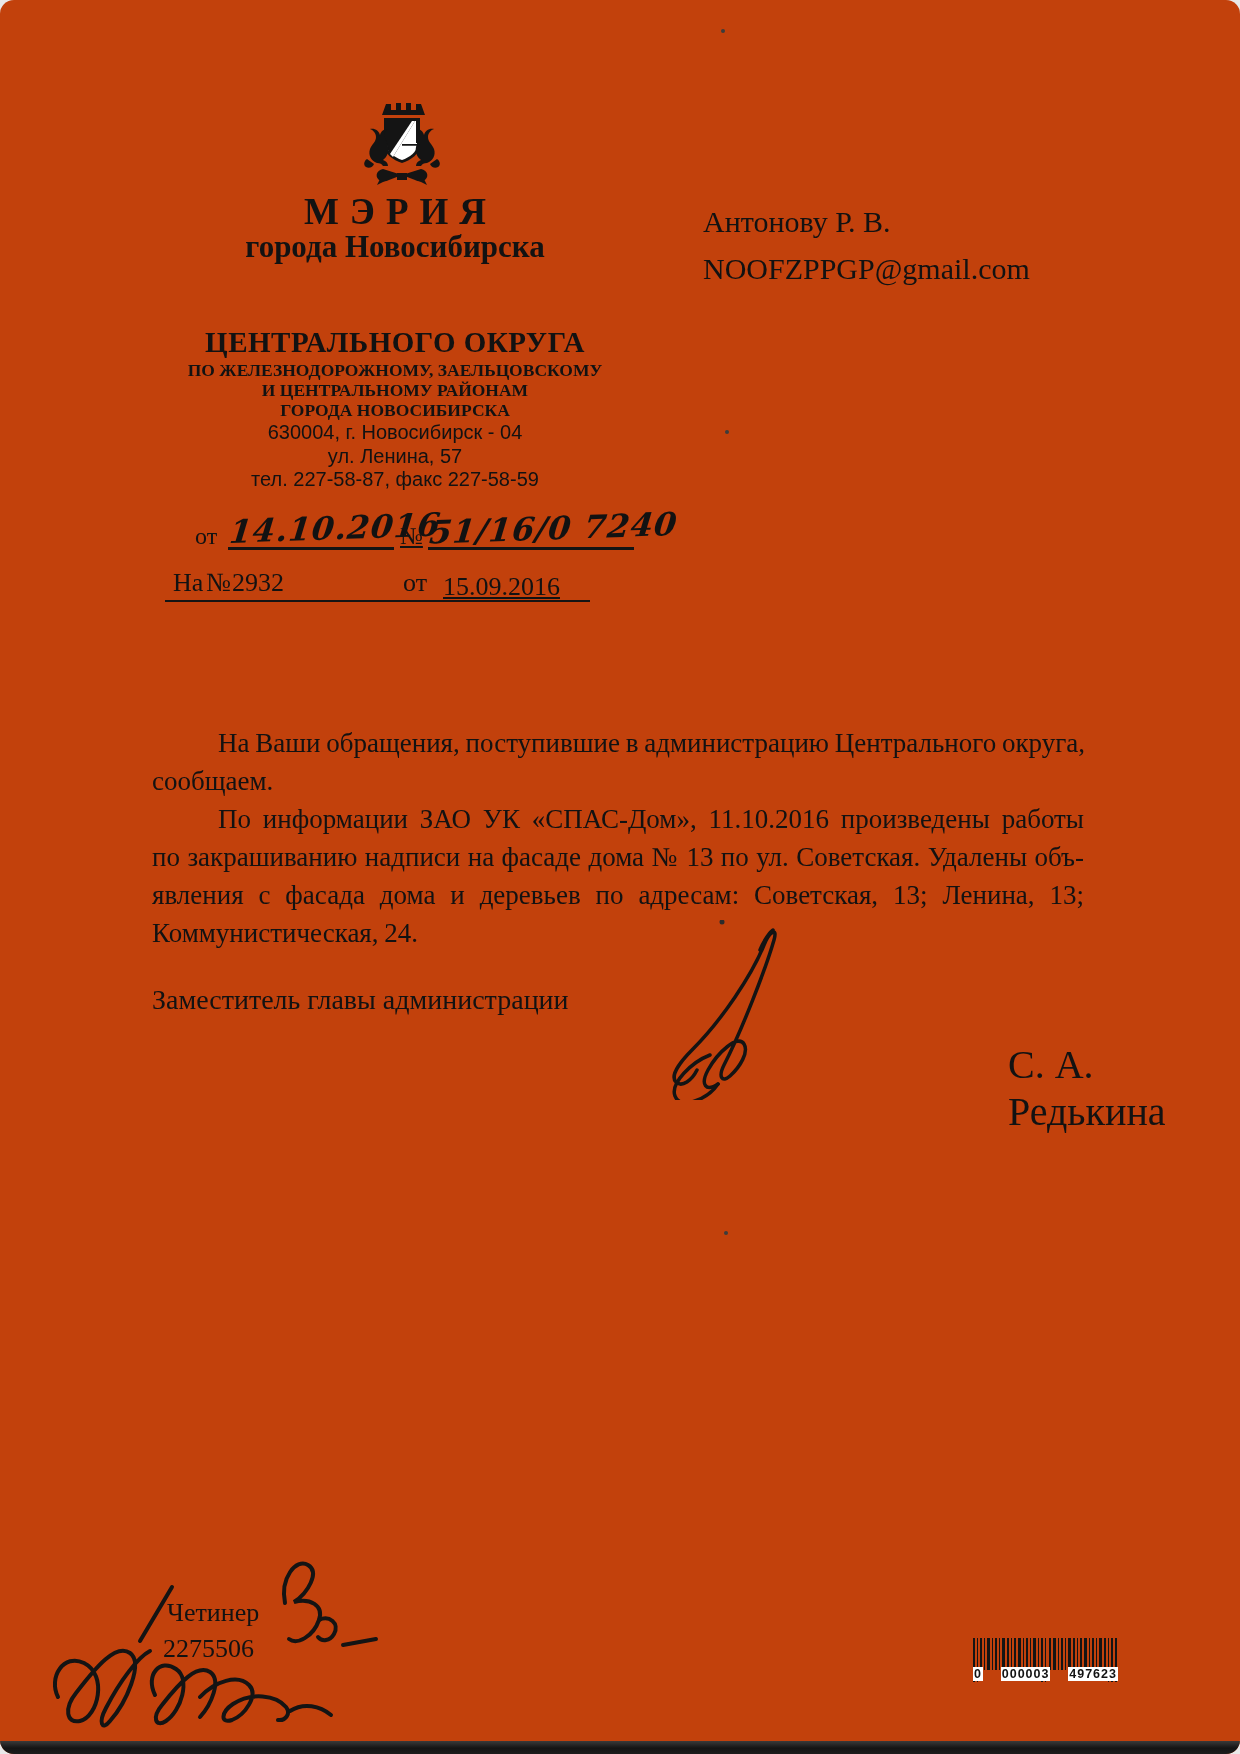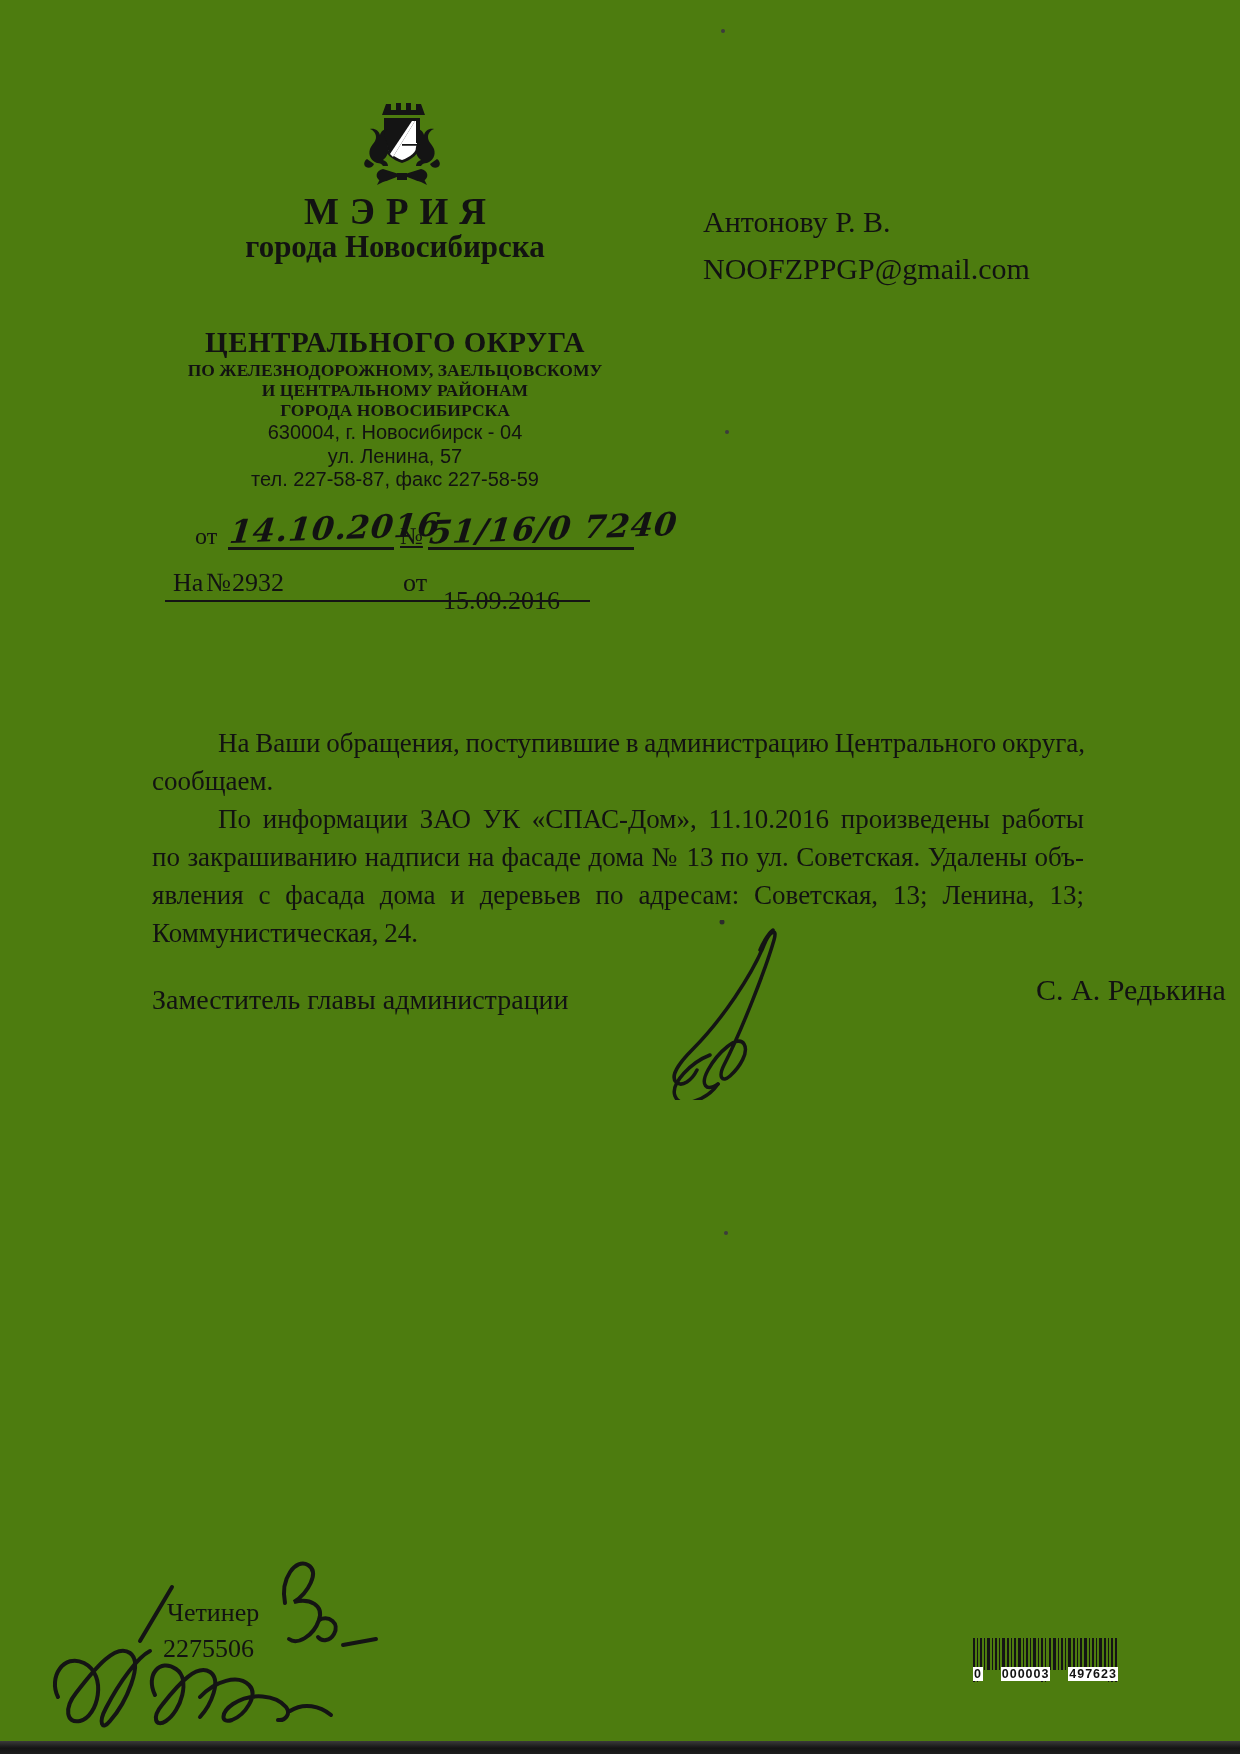--- a/index.html
+++ b/index.html
@@ -1,17 +1,17 @@
 <!DOCTYPE html>
 <html><head>
 <meta charset="utf-8">
 <style>
   html,body{margin:0;padding:0;background:#e9e9e9;}
-  .page{position:relative;width:1240px;height:1754px;background:#4d7c0f;overflow:hidden;
-        color:#121212;font-family:"Liberation Serif",serif;}
+  .page{position:relative;width:1240px;height:1754px;background:#c2410c;overflow:hidden;
+        color:#121212;font-family:"Liberation Serif",serif;border-radius:14px;}
   .abs{position:absolute;}
   .serif{font-family:"Liberation Serif",serif;}
   .sans{font-family:"Liberation Sans",sans-serif;}
   .lh-col{left:150px;width:490px;text-align:center;}
   .org1{top:190px;font-size:37px;font-weight:700;letter-spacing:11px;text-indent:11px;}
   .org2{top:229px;font-size:31px;font-weight:700;}
   .adm{font-size:29px;font-weight:600;letter-spacing:0.5px;}
   .dist{font-size:17.5px;font-weight:700;}
   .addr{font-size:20px;}
   .refline{left:150px;top:506px;width:520px;height:52px;}
@@ -21,21 +21,21 @@
         font-size:32px;letter-spacing:1px;transform:skewX(-8deg) rotate(-2deg);
         white-space:nowrap;}
   .naline{left:150px;top:568px;width:450px;height:36px;font-size:26px;}
   .addressee{left:703px;top:198px;font-size:30px;line-height:47px;}
   .email{text-decoration-thickness:2px;text-underline-offset:5px;}
   .bodyblock{left:152px;top:704px;width:932px;font-size:27px;word-spacing:-1px;margin-top:20px;}
   .bline{line-height:38px;white-space:nowrap;text-align:justify;}
   .bline.just{text-align-last:justify;}
   .bline.ind{padding-left:66px;}
   .sig-pos{left:152px;top:984px;font-size:28px;}
-  .sig-name{left:1008px;top:973px;font-size:30px;margin-left:28px;}
+  .sig-name{left:1008px;top:1041px;font-size:40px;}
   .exec-name{left:167px;top:1598px;font-size:26px;}
   .exec-phone{left:163px;top:1634px;font-size:26px;}
   .barcode{left:973px;top:1638px;width:145px;height:46px;}
   .bardigits{position:absolute;top:29px;left:0;width:145px;display:flex;
              justify-content:space-between;font-family:"Liberation Sans",sans-serif;
              font-size:12.5px;font-weight:700;letter-spacing:1px;}
   .bardigits span{background:#fff;padding:0 1px;line-height:14px;}
   .scanedge{left:0;top:1741px;width:1240px;height:13px;
             background:linear-gradient(180deg,#3a3a3a 0%,#141414 55%,#1d1d1d 100%);}
   .speck{width:4px;height:4px;border-radius:50%;background:#3c3c3c;}
@@ -88,21 +88,21 @@
     <span class="abs reflabel serif" style="left:250px;bottom:8px;text-decoration:underline;">№</span>
     <span class="abs handline" style="left:278px;bottom:8px;width:206px;height:34px;"></span>
     <span class="abs hand" style="left:280px;bottom:10px;width:206px;text-align:center;">51/16/0 7240</span>
   </div>
 
   <div class="abs naline serif">
     <span class="abs" style="left:23px;top:0;">На</span>
     <span class="abs" style="left:56px;top:0;">№</span>
     <span class="abs" style="left:82px;top:0;">2932</span>
     <span class="abs" style="left:253px;top:0;">от</span>
-    <span class="abs" style="left:293px;top:18px;">15.09.2016</span>
+    <span class="abs" style="left:293px;top:4px;text-decoration:underline;">15.09.2016</span>
     <span class="abs" style="left:15px;top:32px;width:425px;border-top:2px solid #141414;"></span>
   </div>
 
   <div class="abs addressee serif">
     <div>Антонову Р. В.</div>
     <div class="email">NOOFZPPGP@gmail.com</div>
   </div>
 
   <div class="abs bodyblock serif">
     <div class="bline ind just">На Ваши обращения, поступившие в администрацию Центрального округа,</div>

